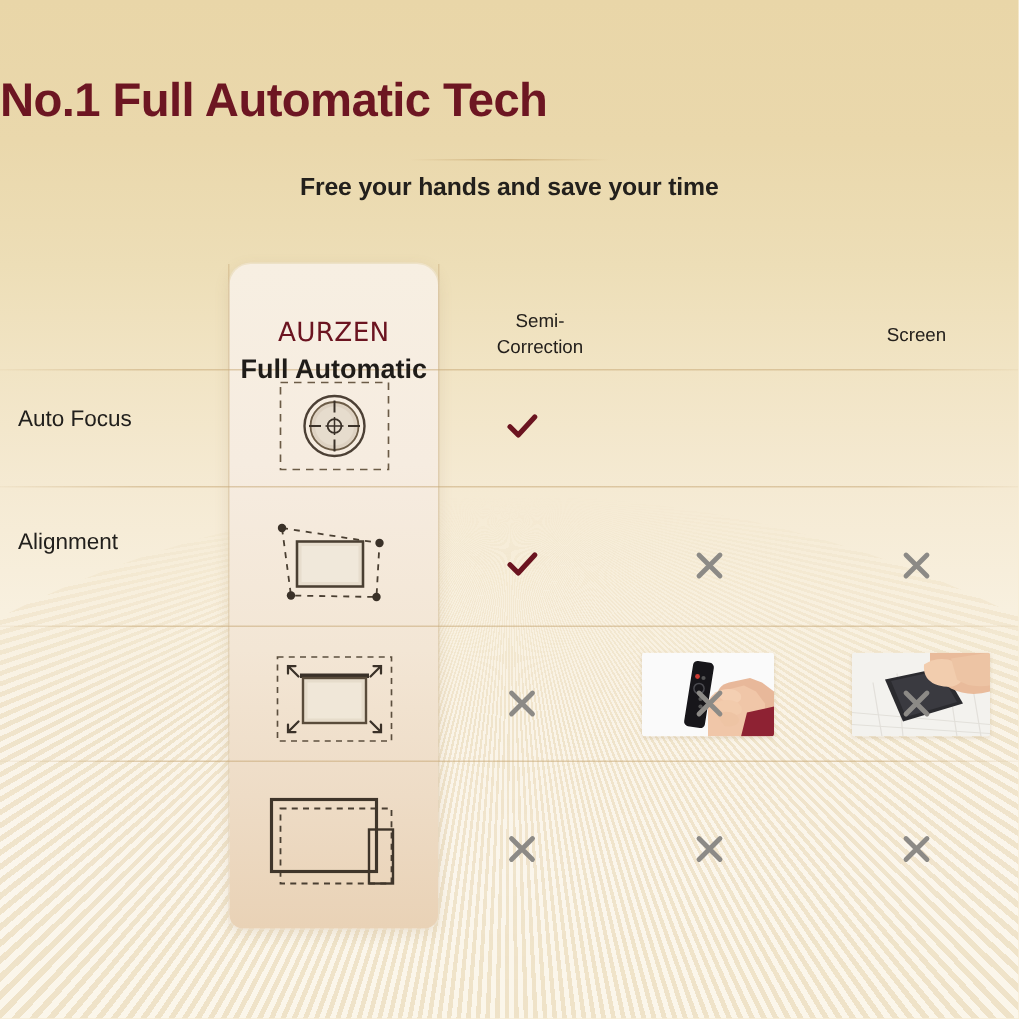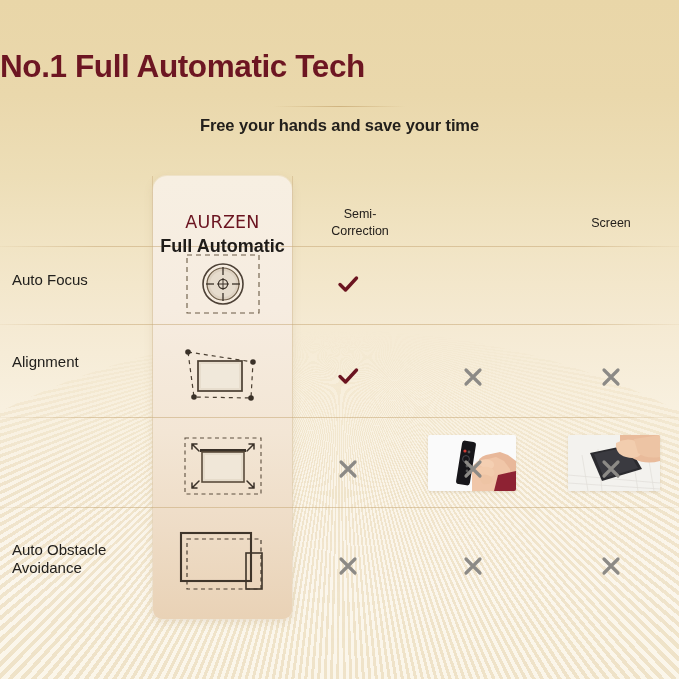--- a/index.html
+++ b/index.html
@@ -379,24 +379,20 @@
       <span class="sr-hide">✖</span>
     </div>
 
     <div class="cell" style="left:556px; top:282px;">
       <svg class="xmark" viewBox="0 0 22 22">
         <path d="M4 4 L18 18 M18 4 L4 18" stroke="#8c8a86" stroke-width="3.2" stroke-linecap="round"></path>
       </svg>
       <span class="sr-hide">✖</span>
     </div>
 
-    <div class="row-label" style="top:365px;">
-      <div>Auto Obstacle</div>
-      <div>Avoidance</div>
-    </div>
 
     <div class="feat-icon" style="top:351px;">
       <svg width="96" height="70" viewBox="0 0 96 70">
         <rect x="12" y="12" width="74" height="50" fill="none" stroke="#4a3f32" stroke-width="1.2" stroke-dasharray="4,3.5"></rect>
         <rect x="6" y="6" width="70" height="48" fill="none" stroke="#3f352a" stroke-width="2.1"></rect>
         <rect x="71" y="26" width="16" height="36" fill="none" stroke="#3f352a" stroke-width="1.6"></rect>
       </svg>
     </div>
 
     <div class="cell" style="left:293px; top:379px;">

